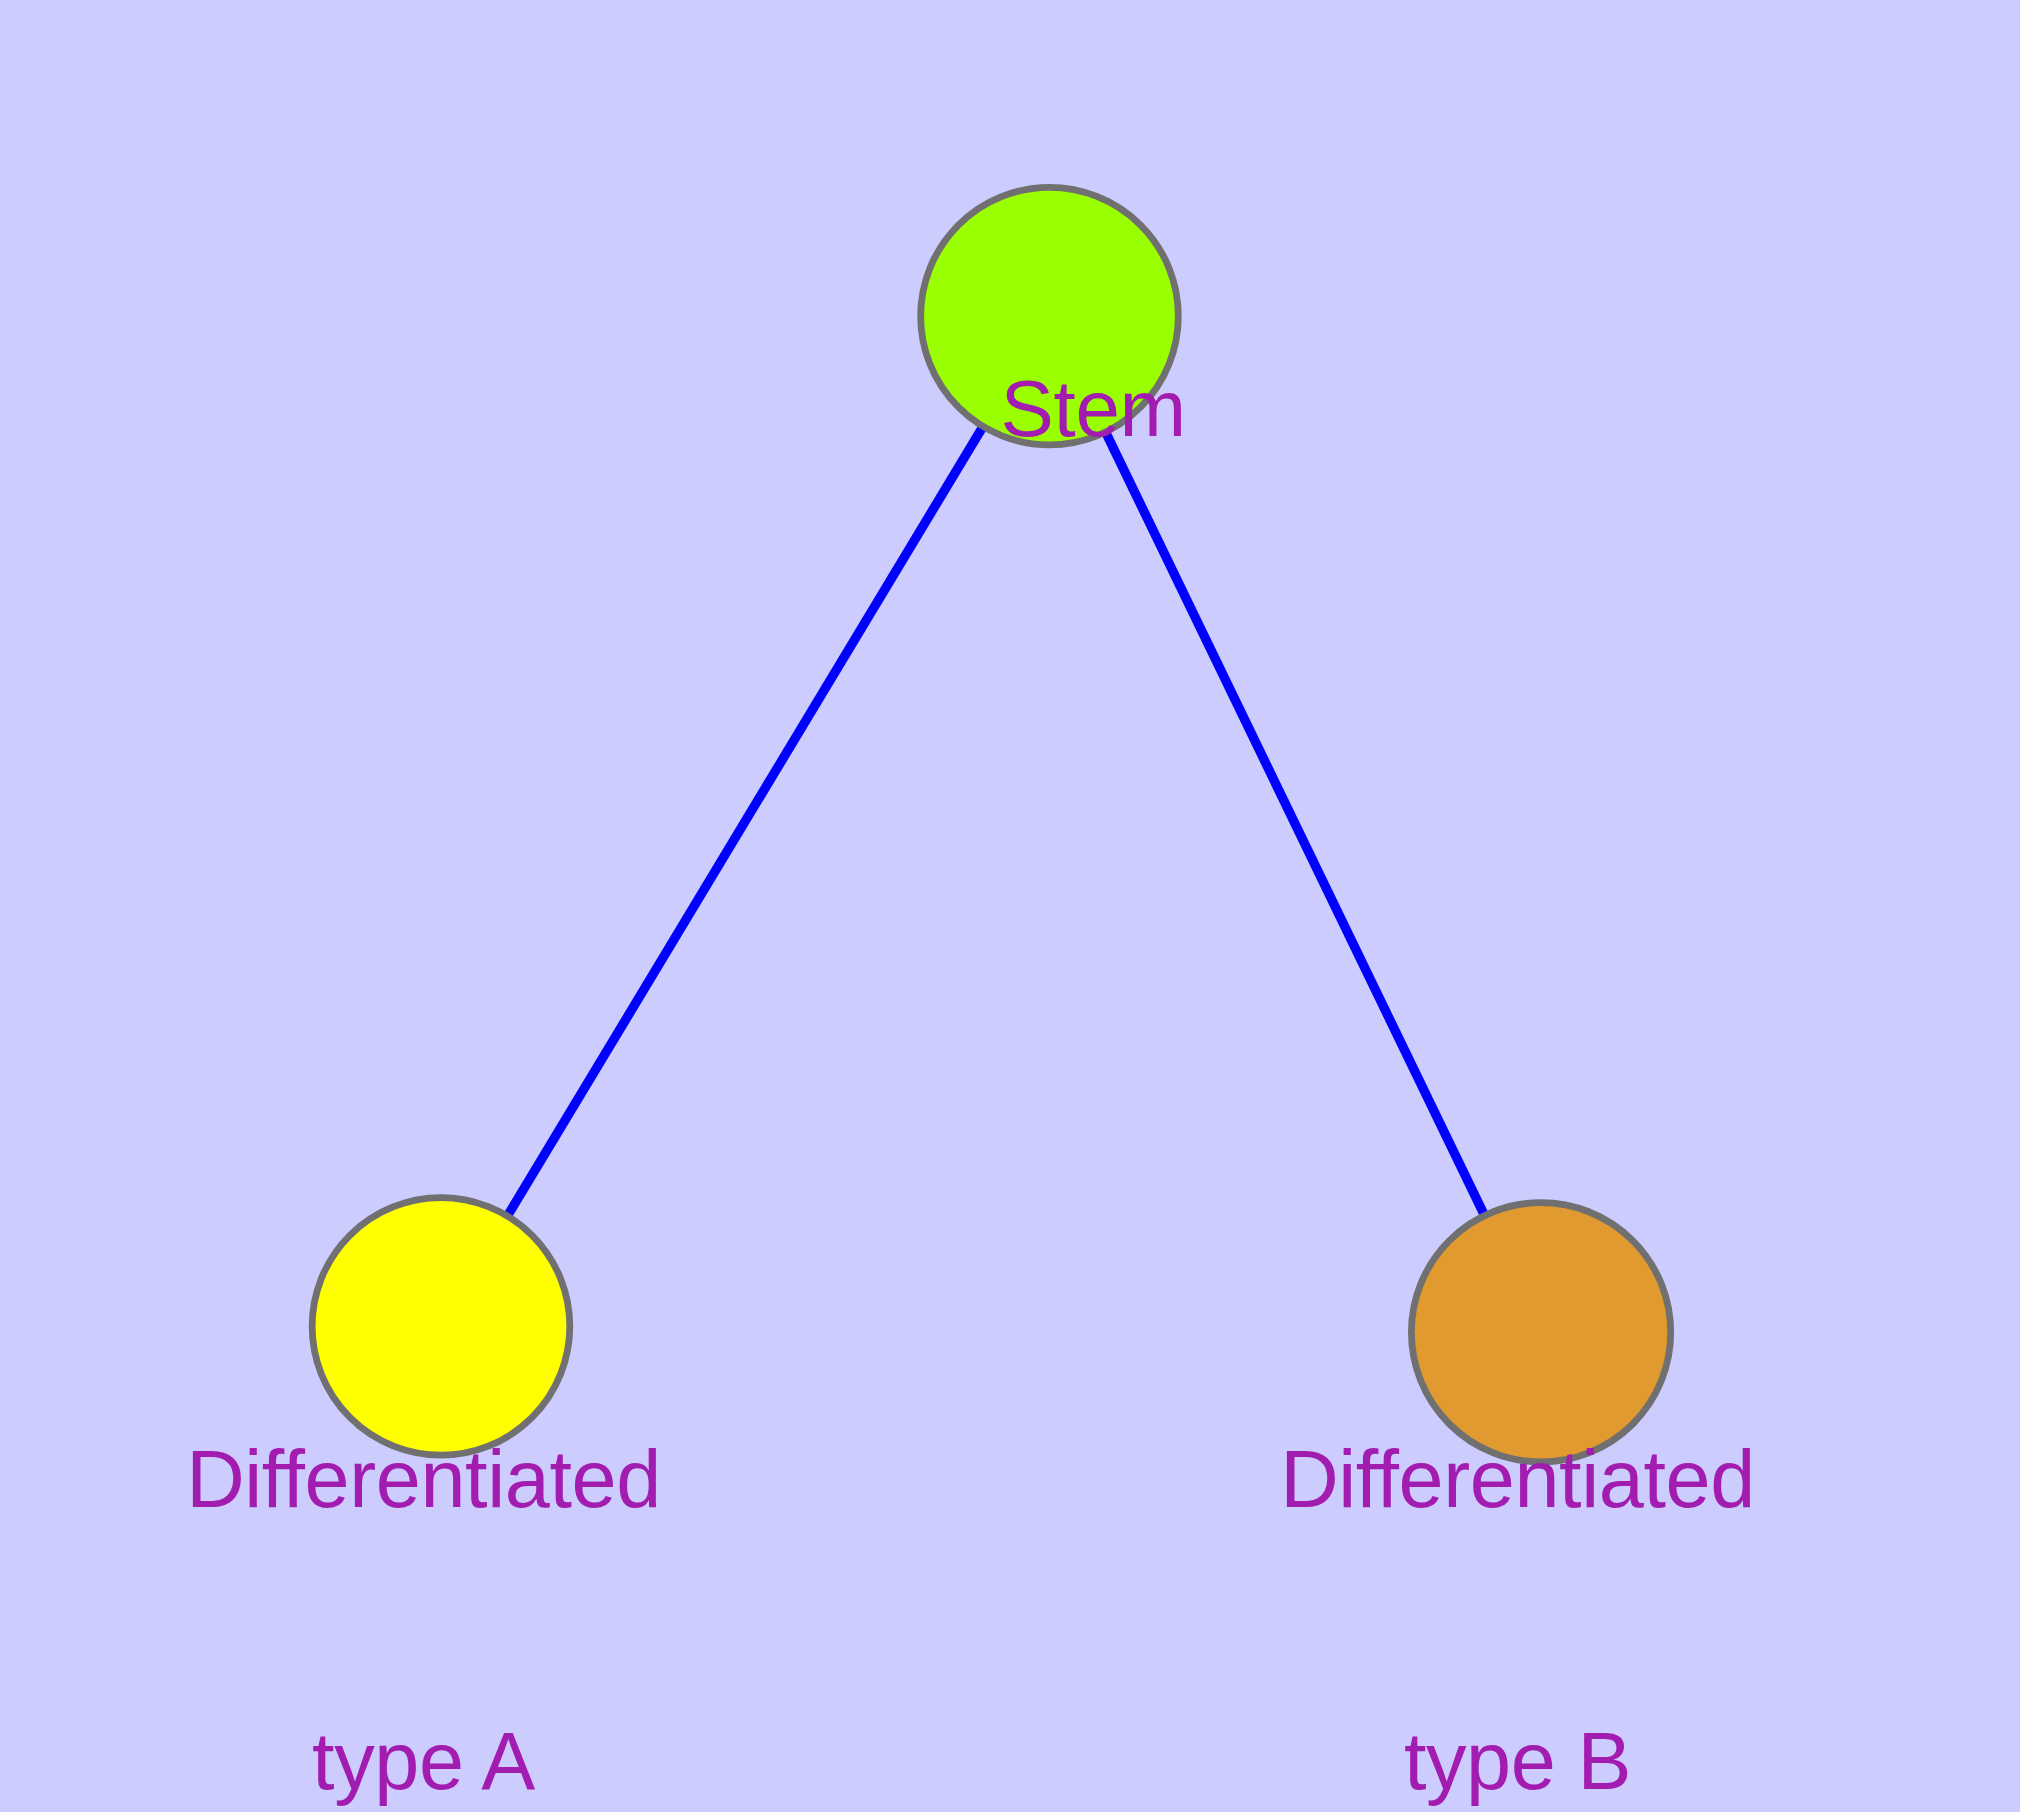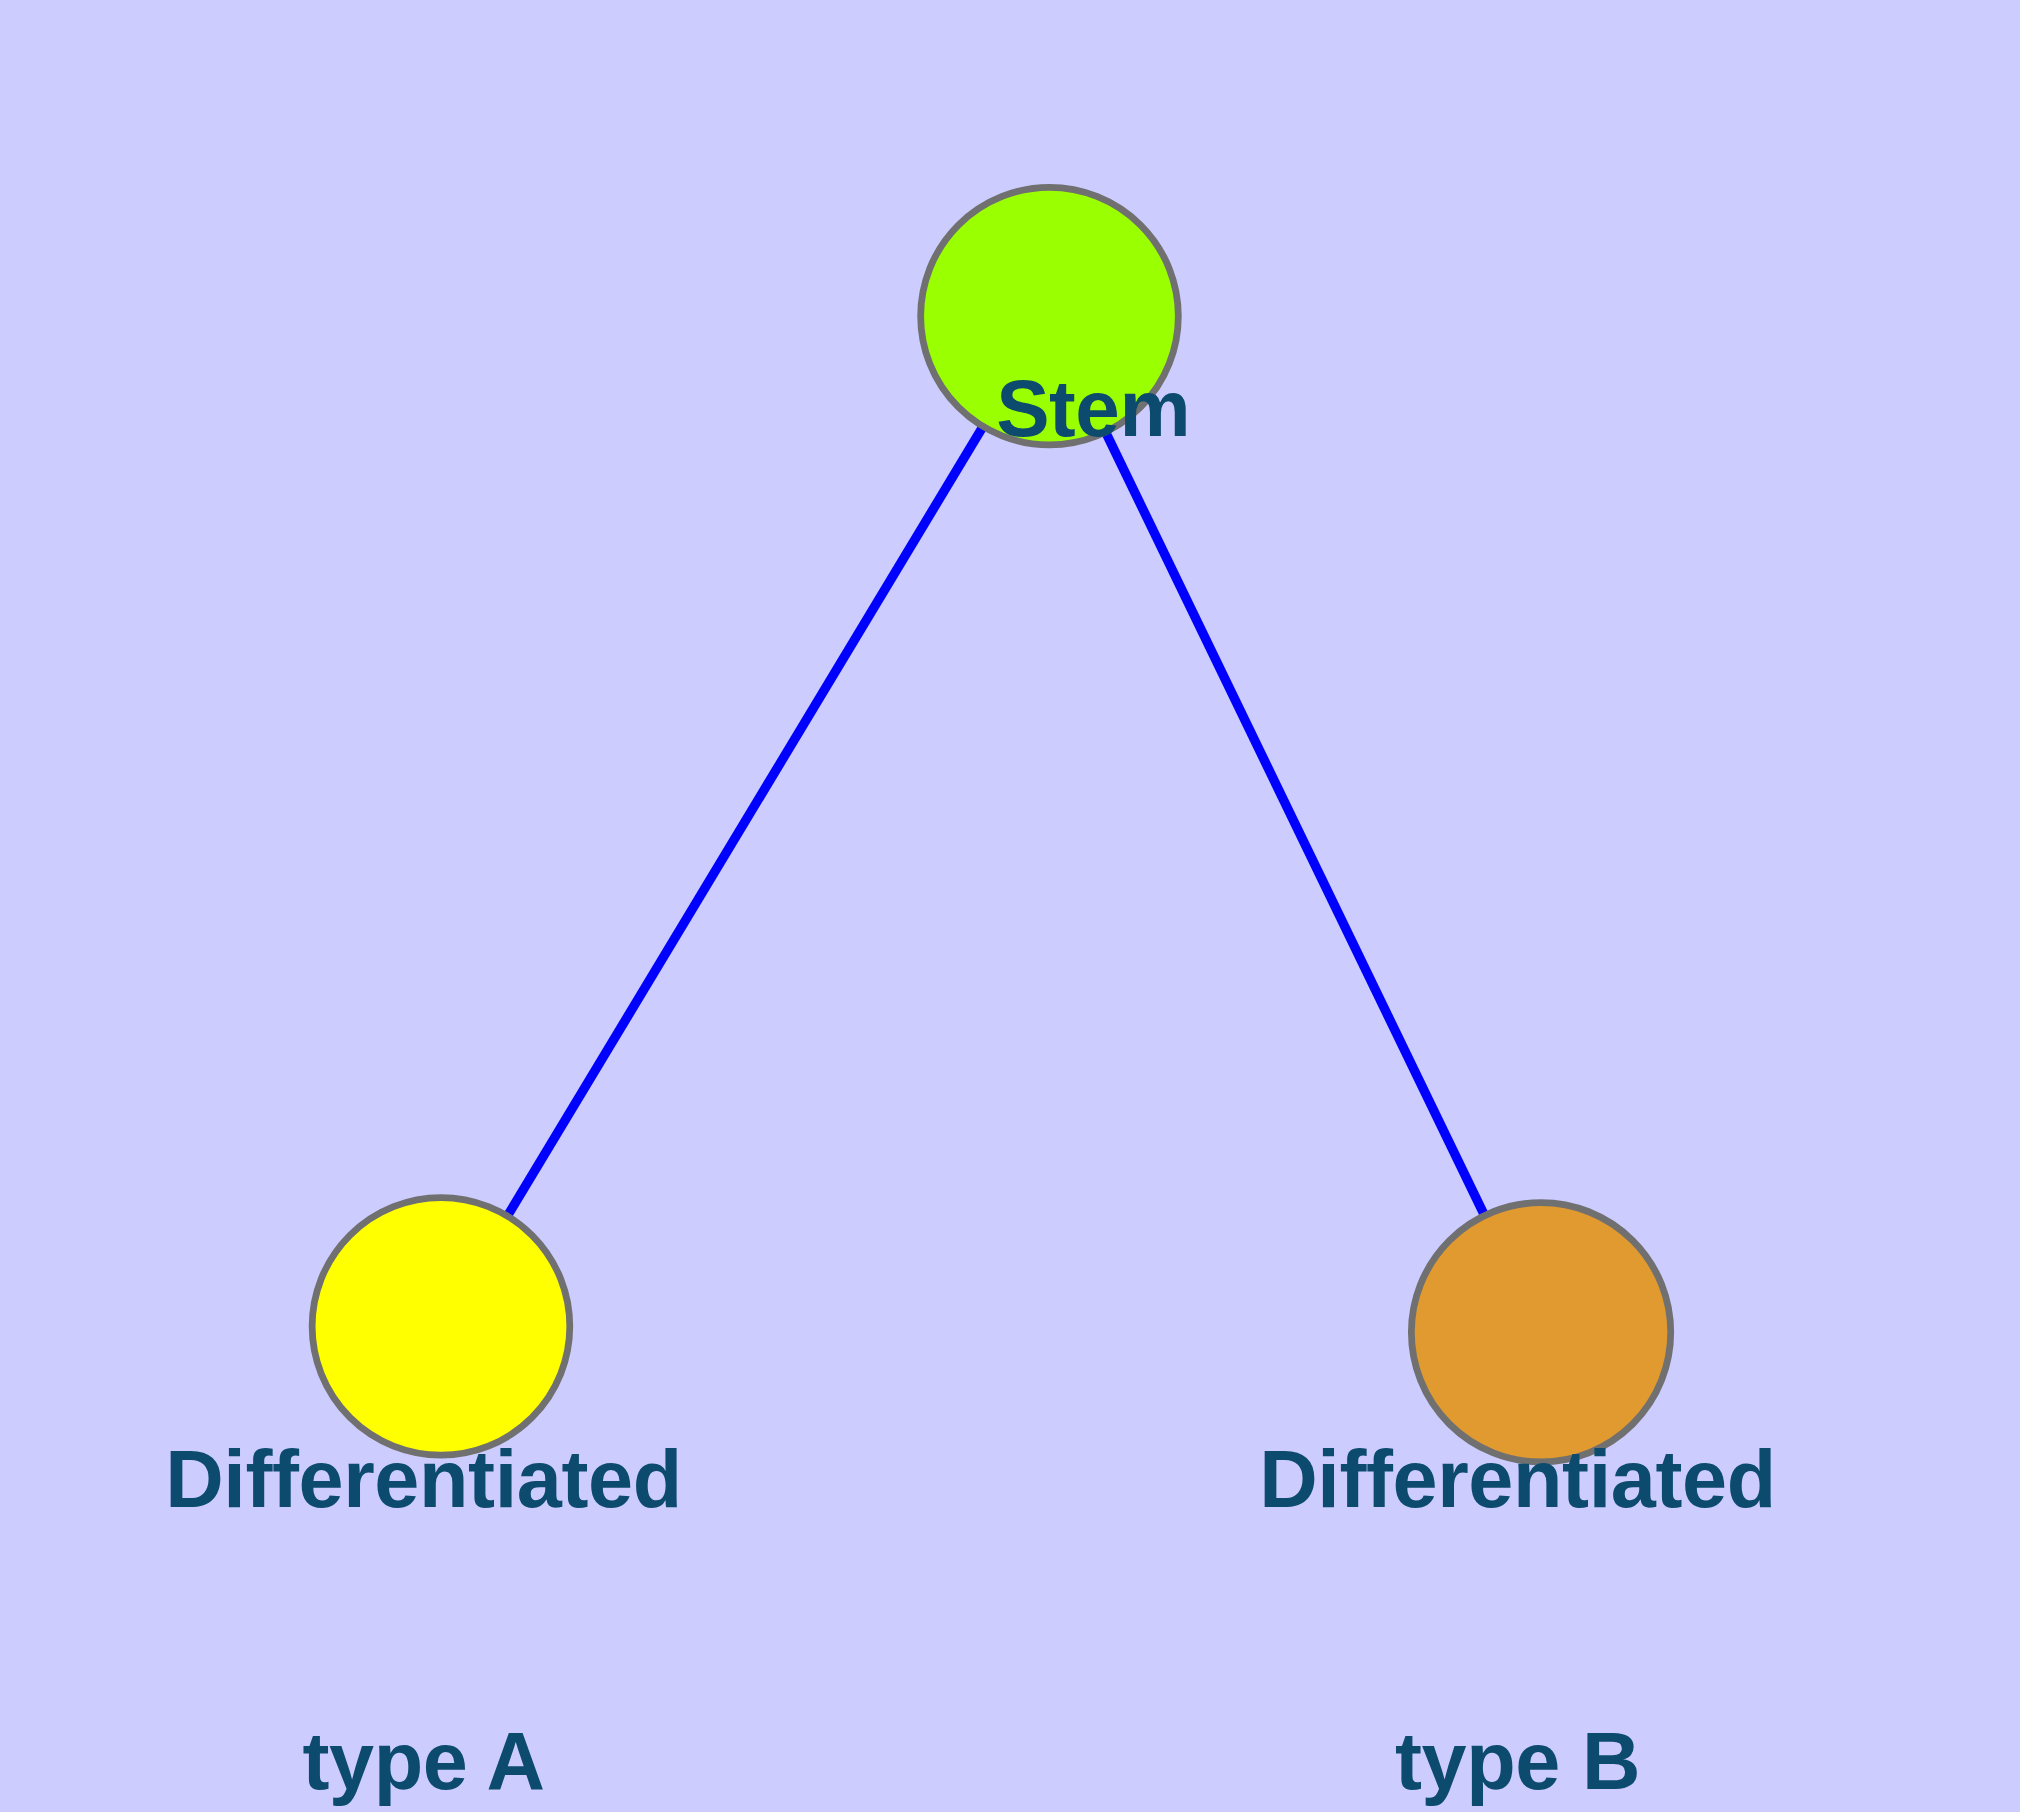--- a/index.html
+++ b/index.html
@@ -27,22 +27,22 @@
     stroke-width: 8;
   }
   .edge-line {
     stroke: #0000ff;
     stroke-width: 11;
     stroke-linecap: butt;
   }
   .node-label {
     position: absolute;
     text-align: center;
-    font-weight: bold;
-    color: #0c4a6e;
+    font-weight: normal;
+    color: #a21caf;
     line-height: 1.16;
     white-space: pre;
     letter-spacing: -0.4px;
     pointer-events: none;
   }
   .label-stem {
     font-size: 80px;
     left: 0;
     top: 0;
     width: 2021px;

